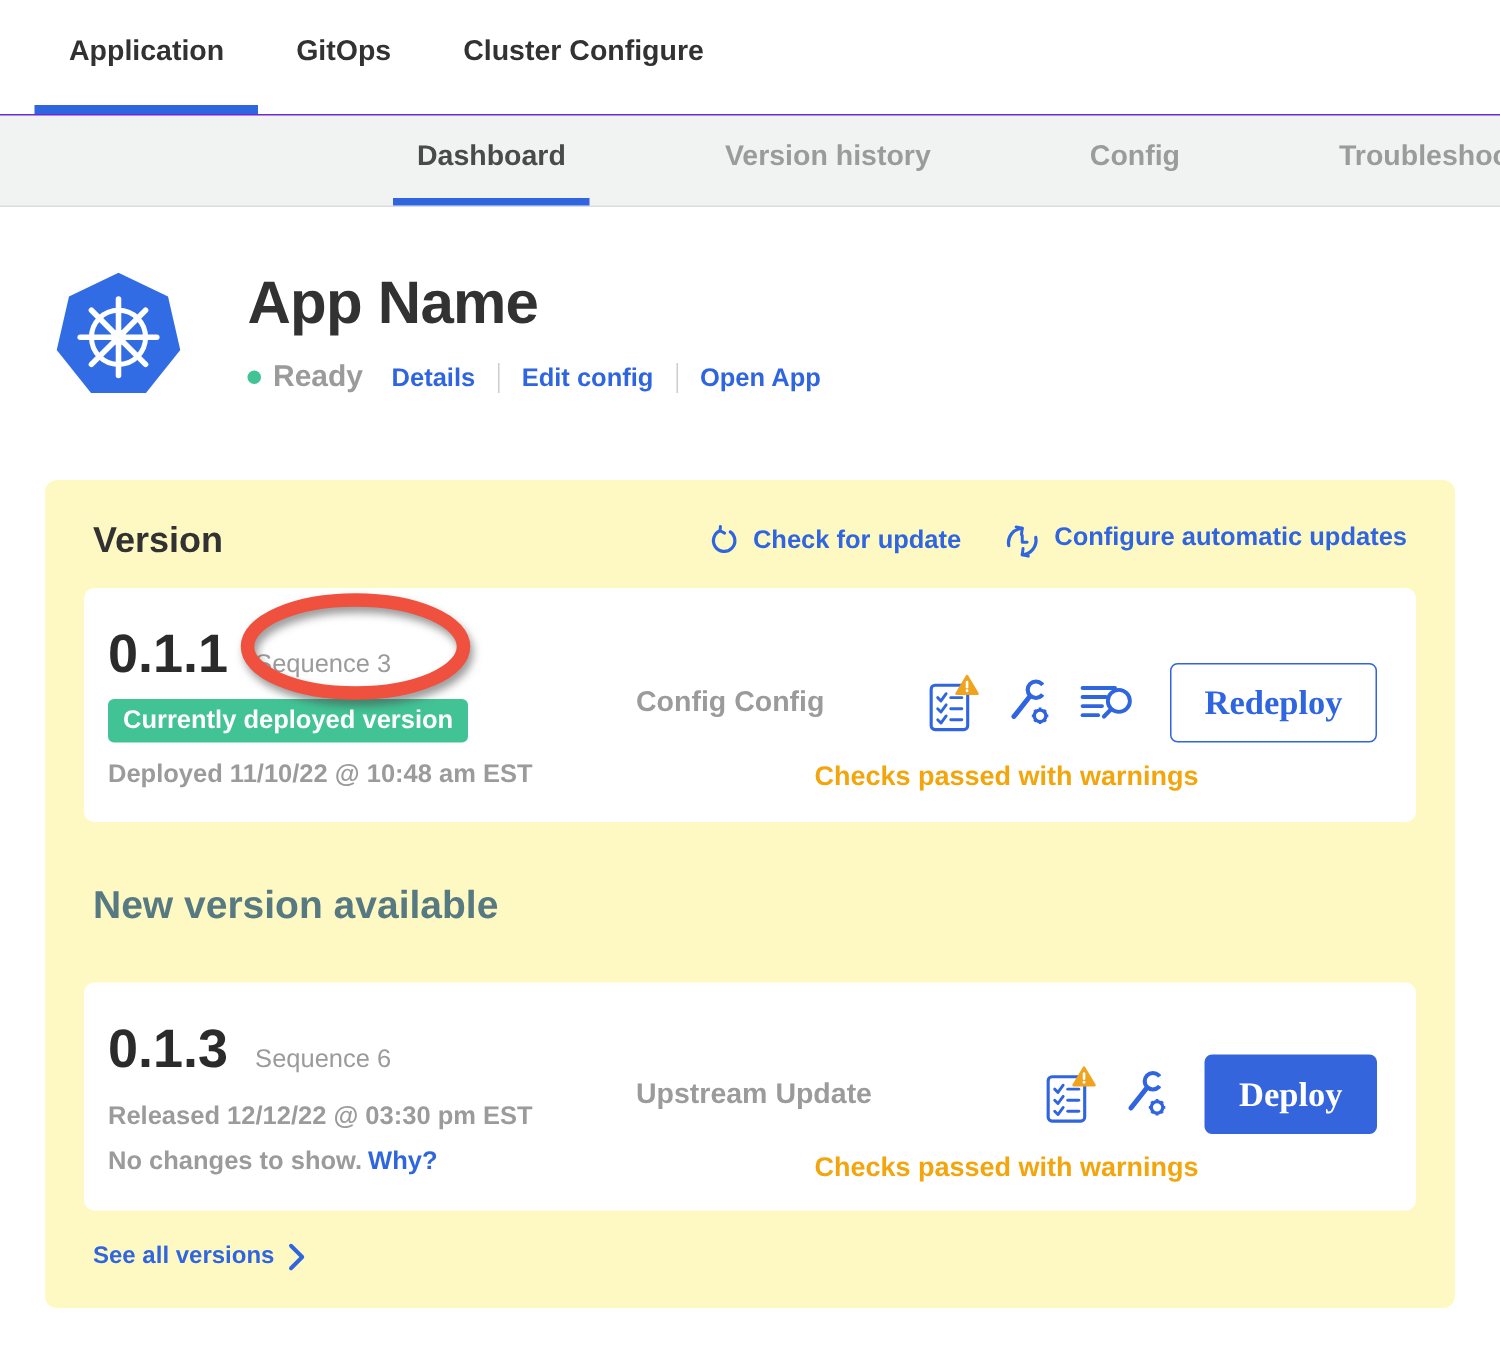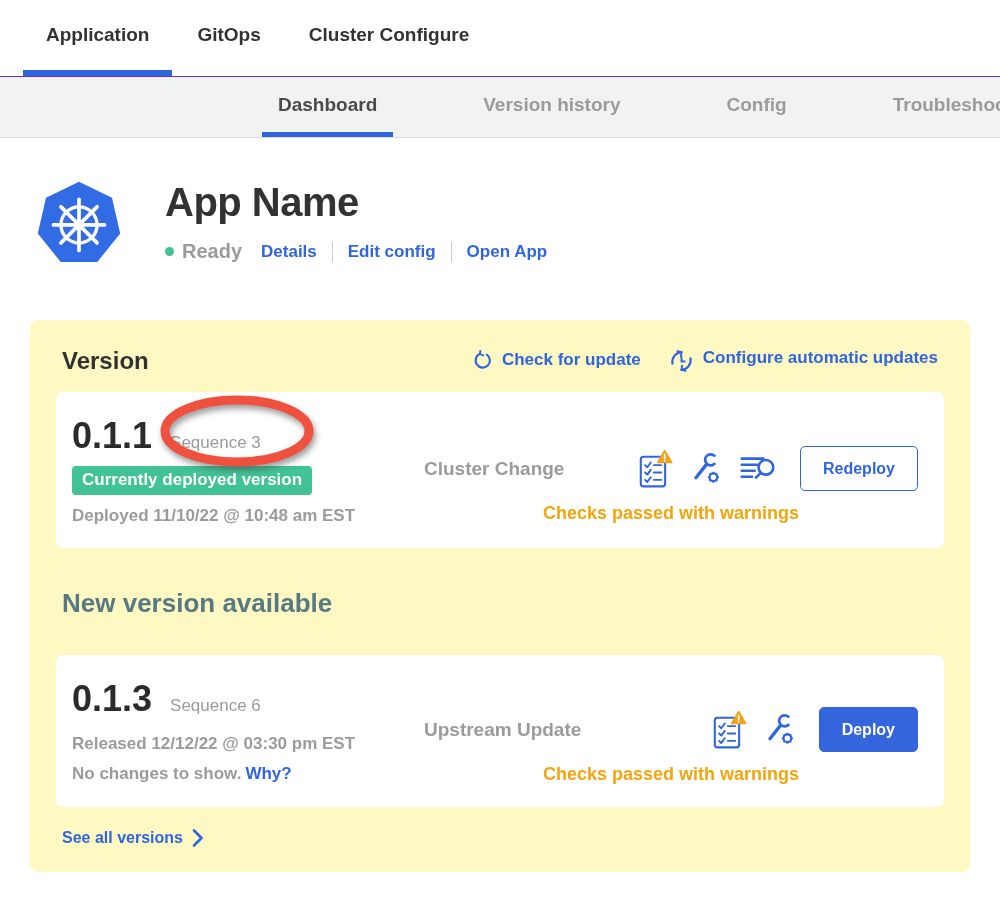--- a/index.html
+++ b/index.html
@@ -68,21 +68,21 @@
   .vdate { font-size:17px; font-weight:600; color:#9B9B9B; margin-top:11px; }
   .vnochanges { font-size:17px; font-weight:600; color:#9B9B9B; margin-top:10px; }
   .why { color:#3065E0; font-weight:700; margin-left:4px; cursor:pointer; text-decoration:none; }
 
   .vright { flex:1; display:flex; flex-direction:column; margin-top:30px; }
   .vtoprow { display:flex; align-items:center; }
   .vsource { font-size:19px; font-weight:700; color:#9B9B9B; }
   .vicons { display:flex; align-items:center; gap:17px; margin-left:auto; margin-right:22px; }
   .vicons svg { cursor:pointer; }
   .btn {
-    font-family:Liberation Sans, sans-serif; font-size:16px; font-weight:700; border-radius:5px;
+    font-family:Liberation Serif, serif; font-size:23px; font-weight:700; border-radius:5px;
     padding:12px 22px; cursor:pointer; line-height:1.2;
   }
   .btn-outline { background:#fff; color:#3065E0; border:1.5px solid #3065E0; }
   .btn-solid { background:#3465DC; color:#fff; border:1.5px solid #3465DC; }
   .vchecks { text-align:center; margin-top:12px; font-size:18px; font-weight:700; color:#F2A50C; }
 
   .newver { margin:40px 0 36px 6px; font-size:26px; font-weight:700; color:#577981; }
   .seeall {
     display:inline-flex; align-items:center; gap:9px; margin:21px 0 0 6px;
     font-size:16px; font-weight:700; color:#3065E0; cursor:pointer; text-decoration:none;
@@ -177,21 +177,21 @@
         <div class="vrow1">
           <span class="vnum">0.1.1</span>
           <span class="vseq">Sequence 3</span>
         </div>
         <span class="badge">Currently deployed version</span>
         <div class="vdate">Deployed 11/10/22 @ 10:48 am EST</div>
       </div>
 
       <div class="vright">
         <div class="vtoprow">
-          <span class="vsource">Cluster Change</span>
+          <span class="vsource">Config Config</span>
           <div class="vicons">
             <svg width="34" height="40" viewBox="0 0 39 46">
               <rect x="2" y="9" width="28" height="34" rx="3" fill="#ffffff" stroke="#3065E0" stroke-width="2.4"></rect>
               <g fill="none" stroke="#3065E0" stroke-width="2.2" stroke-linecap="round" stroke-linejoin="round">
                 <polyline points="7,18.5 9.5,21 13.5,15.5"></polyline>
                   <line x1="17" y1="18.5" x2="25.5" y2="18.5"></line>
                 <polyline points="7,27 9.5,29.5 13.5,24"></polyline>
                   <line x1="17" y1="27" x2="25.5" y2="27"></line>
                 <polyline points="7,35.5 9.5,38 13.5,32.5"></polyline>
                   <line x1="17" y1="35.5" x2="25.5" y2="35.5"></line>

